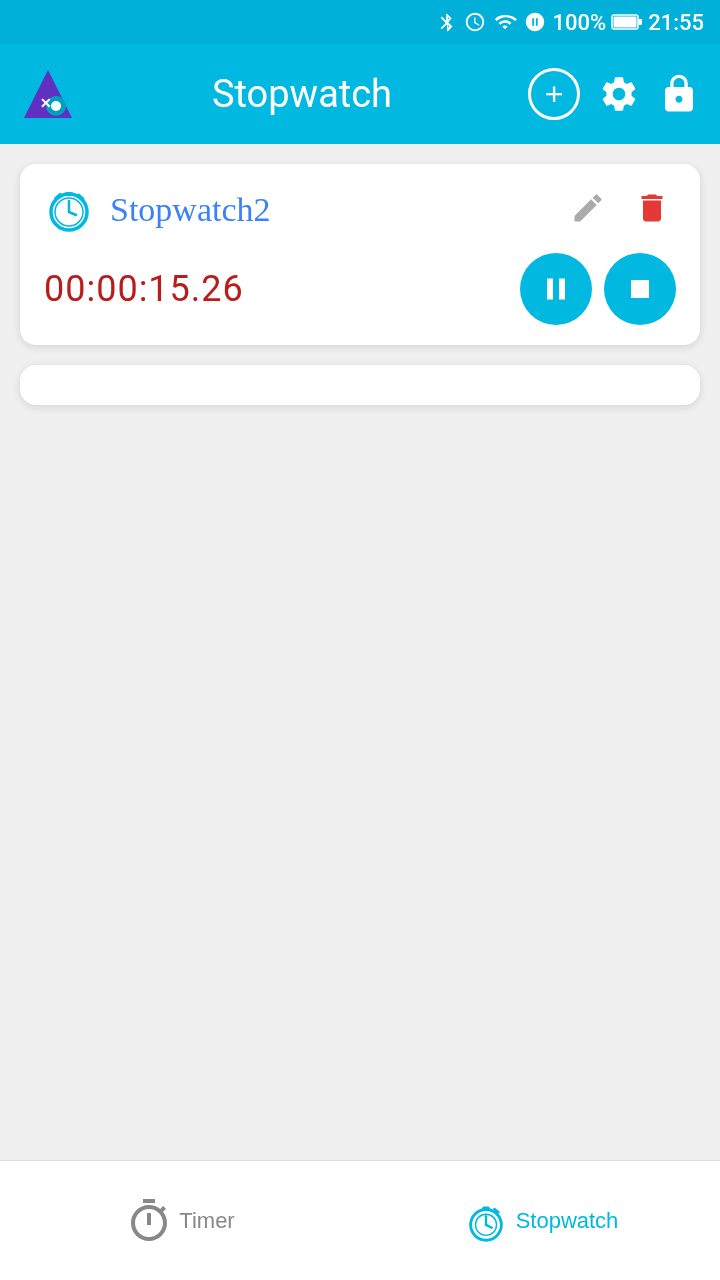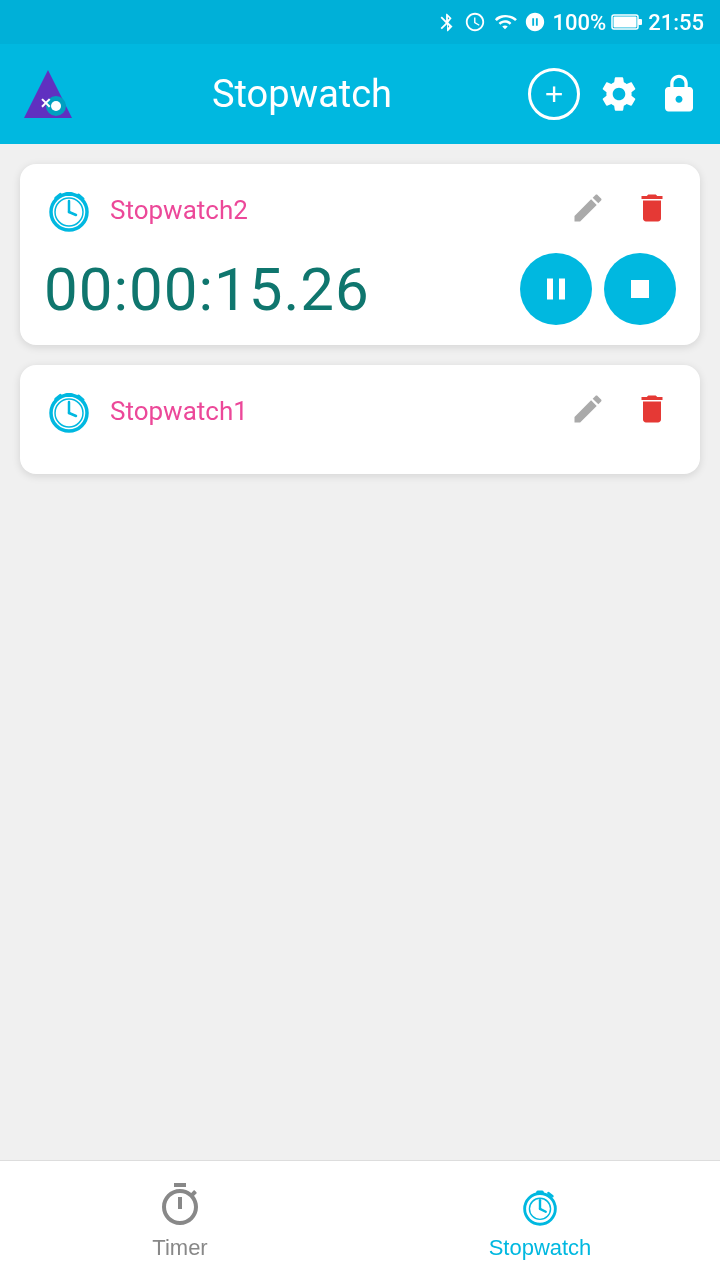--- a/index.html
+++ b/index.html
@@ -104,45 +104,46 @@
       align-items: center;
       gap: 16px;
       margin-bottom: 18px;
     }
     .sw-icon {
       width: 50px;
       height: 50px;
     }
     .sw-name {
       flex: 1;
-      font-size: 26px;
-      color: #ec4899;
+      font-size: 34px;
+      color: #3b82f6;
       font-weight: 400;
+      font-family: Liberation Serif, serif;
     }
     .sw-edit-btn {
       background: none;
       border: none;
       cursor: pointer;
       padding: 6px;
     }
     .sw-delete-btn {
       background: none;
       border: none;
       cursor: pointer;
       padding: 6px;
     }
     .sw-card-footer {
       display: flex;
       align-items: center;
       gap: 12px;
     }
     .sw-time {
       flex: 1;
-      font-size: 60px;
-      color: #0f766e;
+      font-size: 36px;
+      color: #b91c1c;
       font-weight: 400;
       letter-spacing: 1px;
     }
     .sw-pause-btn, .sw-stop-btn {
       width: 72px;
       height: 72px;
       border-radius: 50%;
       background: #00b8e0;
       border: none;
       cursor: pointer;
@@ -155,21 +156,21 @@
     .bottom-nav {
       height: 120px;
       background: white;
       border-top: 1px solid #ddd;
       display: flex;
       align-items: center;
     }
     .nav-item {
       flex: 1;
       display: flex;
-      flex-direction: column;
+      flex-direction: row;
       align-items: center;
       justify-content: center;
       gap: 6px;
       cursor: pointer;
       height: 100%;
       background: none;
       border: none;
     }
     .nav-label {
       font-size: 22px;
@@ -283,45 +284,20 @@
       </button>
       <button class="sw-stop-btn">
         <svg width="36" height="36" viewBox="0 0 24 24" fill="white">
           <path d="M6 6h12v12H6z"></path>
         </svg>
       </button>
     </div>
   </div>
 
   <div class="sw-card">
-    <div class="sw-card-header">
-
-      <svg class="sw-icon" viewBox="0 0 50 50">
-        <circle cx="25" cy="27" r="18" fill="none" stroke="#00b8e0" stroke-width="3.5"></circle>
-        <circle cx="25" cy="27" r="14" fill="white" stroke="#00b8e0" stroke-width="1.5"></circle>
-        <line x1="25" y1="27" x2="25" y2="16" stroke="#00b8e0" stroke-width="2.5" stroke-linecap="round"></line>
-        <line x1="25" y1="27" x2="32" y2="30" stroke="#00b8e0" stroke-width="2.5" stroke-linecap="round"></line>
-        <rect x="21" y="7" width="8" height="4" rx="2" fill="#00b8e0"></rect>
-        <rect x="32" y="10" width="9" height="3" rx="1.5" fill="#00b8e0" transform="rotate(40 36 12)"></rect>
-        <rect x="10" y="10" width="9" height="3" rx="1.5" fill="#00b8e0" transform="rotate(-40 14 12)"></rect>
-      </svg>
-      <span class="sw-name">Stopwatch1</span>
-
-      <button class="sw-edit-btn">
-        <svg width="36" height="36" viewBox="0 0 24 24" fill="#aaa">
-          <path d="M3 17.25V21h3.75L17.81 9.94l-3.75-3.75L3 17.25zM20.71 7.04c.39-.39.39-1.02 0-1.41l-2.34-2.34c-.39-.39-1.02-.39-1.41 0l-1.83 1.83 3.75 3.75 1.83-1.83z"></path>
-        </svg>
-      </button>
-
-      <button class="sw-delete-btn">
-        <svg width="36" height="36" viewBox="0 0 24 24" fill="#e53935">
-          <path d="M6 19c0 1.1.9 2 2 2h8c1.1 0 2-.9 2-2V7H6v12zM19 4h-3.5l-1-1h-5l-1 1H5v2h14V4z"></path>
-        </svg>
-      </button>
-    </div>
   </div>
 
 </div>
 
 <div class="bottom-nav">
 
   <button class="nav-item">
     <svg width="48" height="48" viewBox="0 0 24 24" fill="#888">
       <path d="M15 1H9v2h6V1zm-4 13h2V8h-2v6zm8.03-6.61l1.42-1.42c-.43-.51-.9-.99-1.41-1.41l-1.42 1.42C16.07 4.74 14.12 4 12 4c-4.97 0-9 4.03-9 9s4.02 9 9 9 9-4.03 9-9c0-2.12-.74-4.07-1.97-5.61zM12 20c-3.87 0-7-3.13-7-7s3.13-7 7-7 7 3.13 7 7-3.13 7-7 7z"></path>
     </svg>

